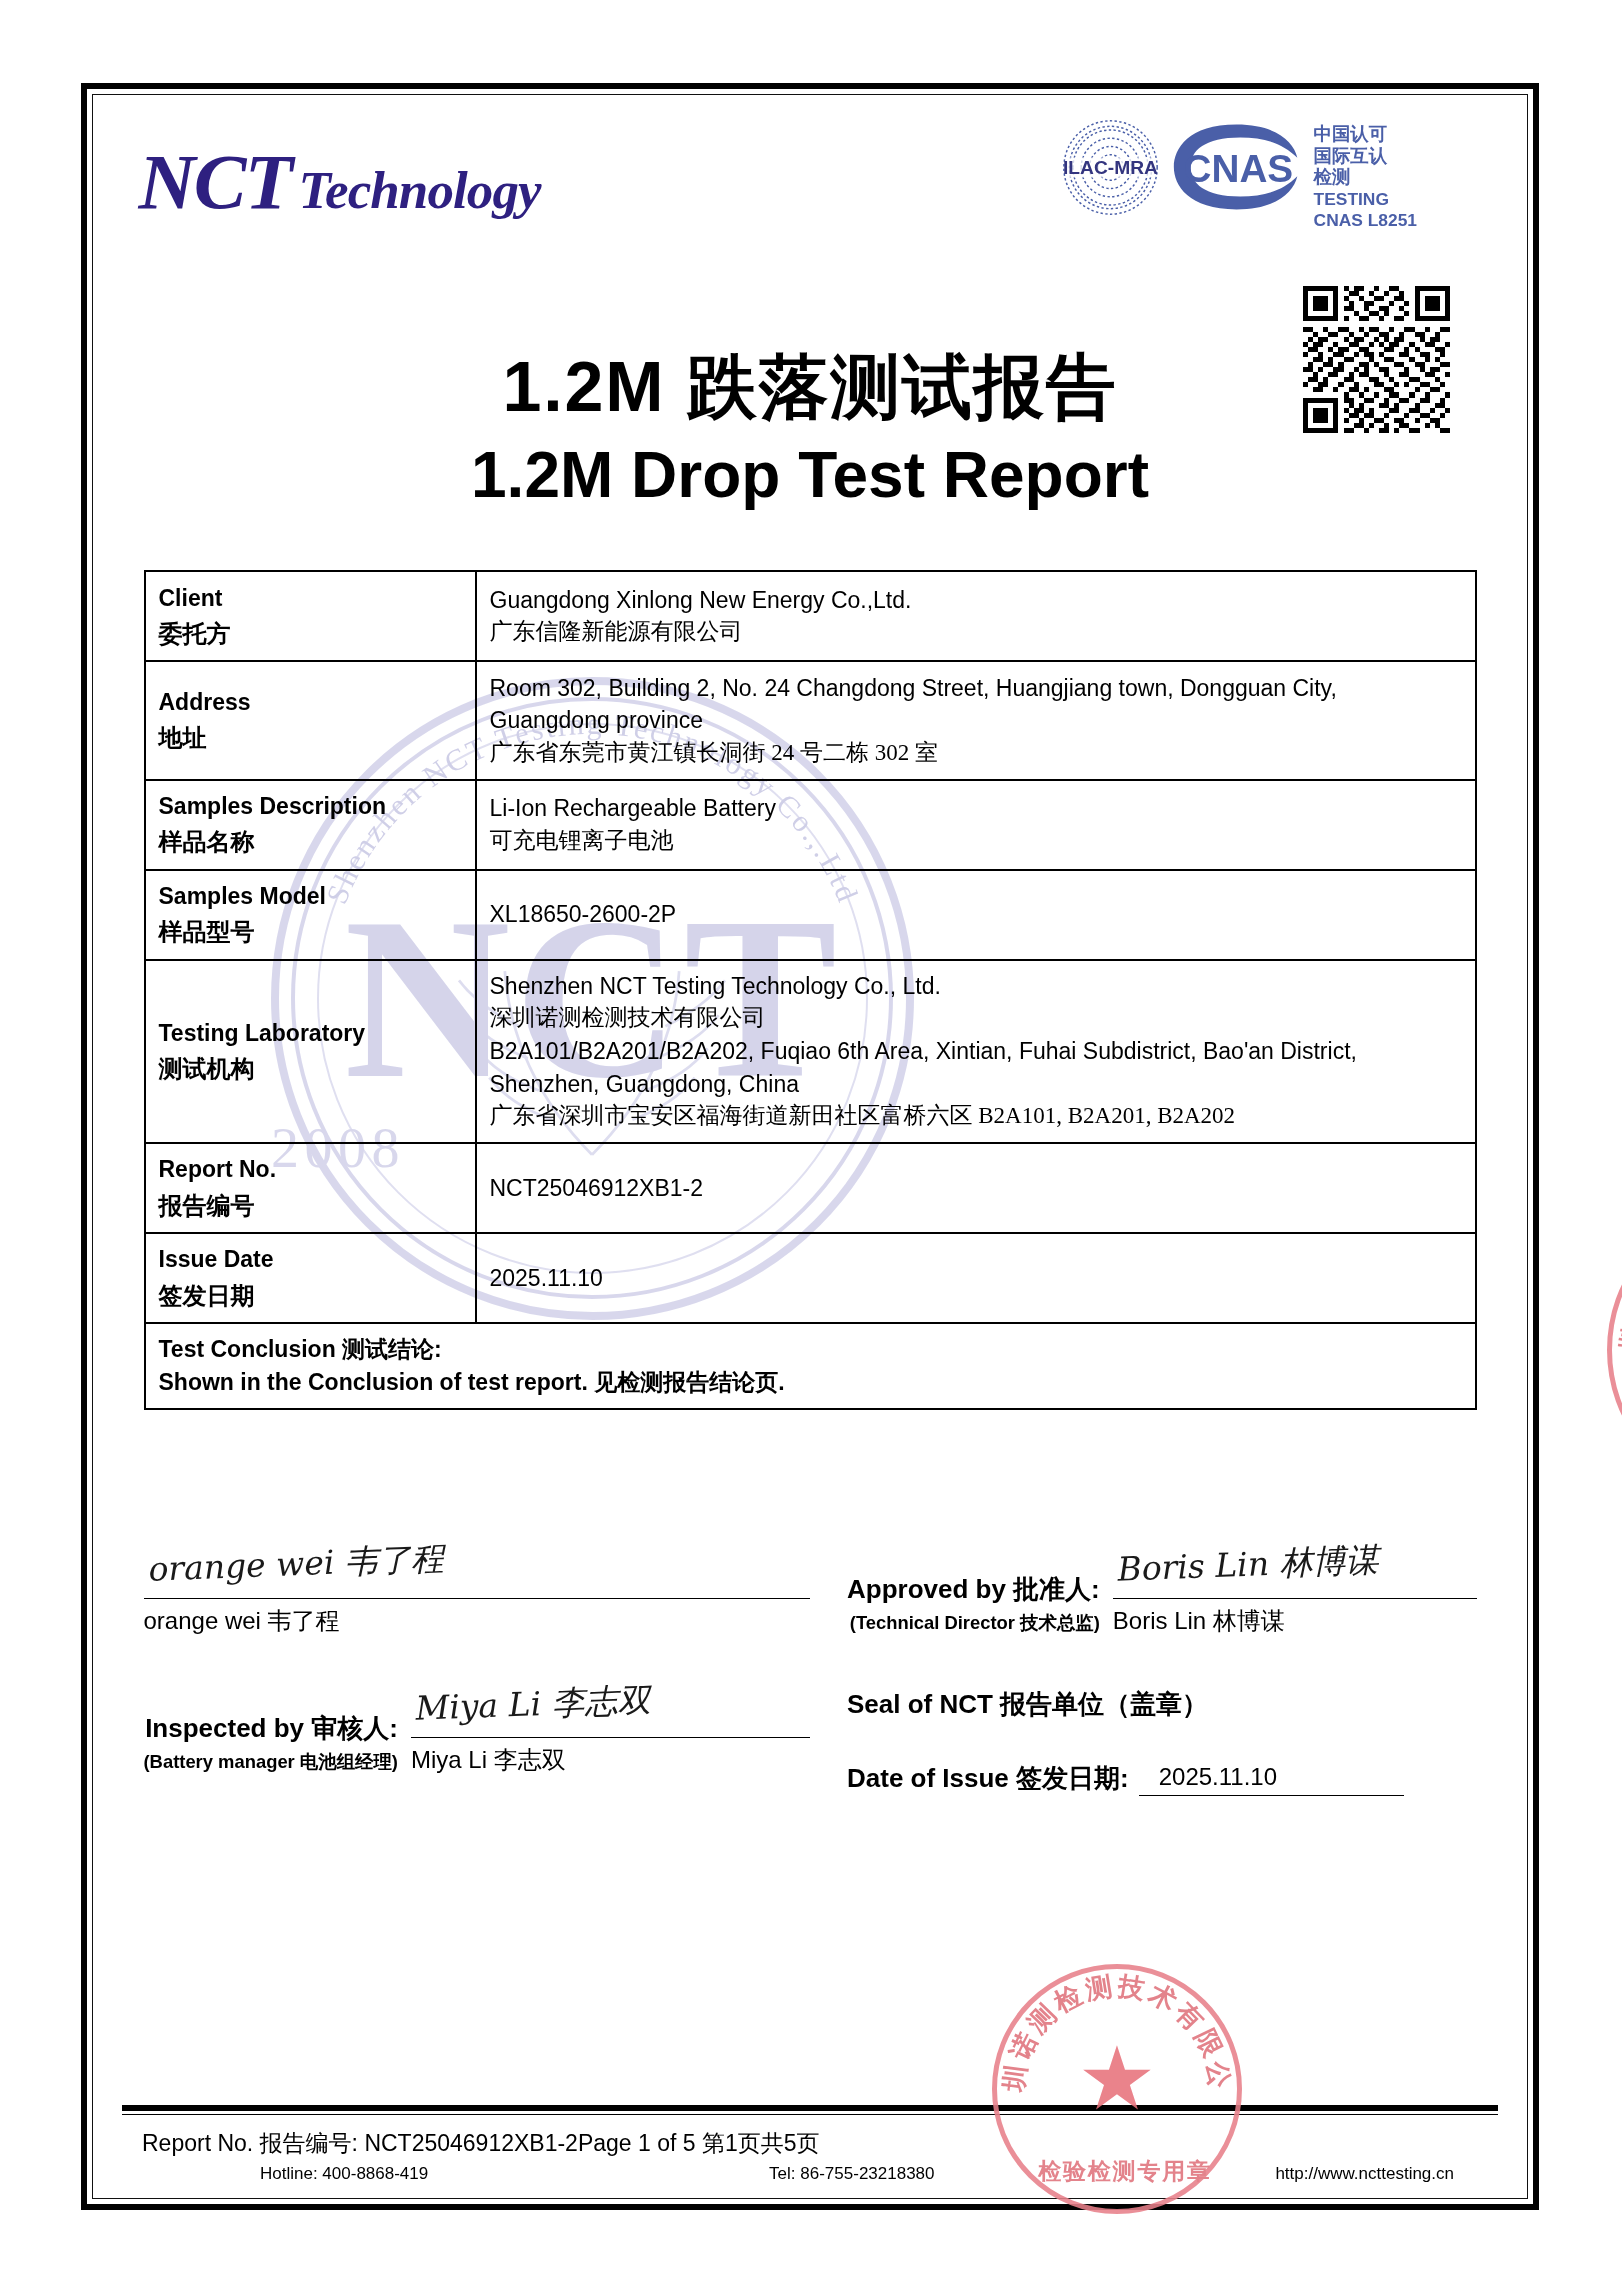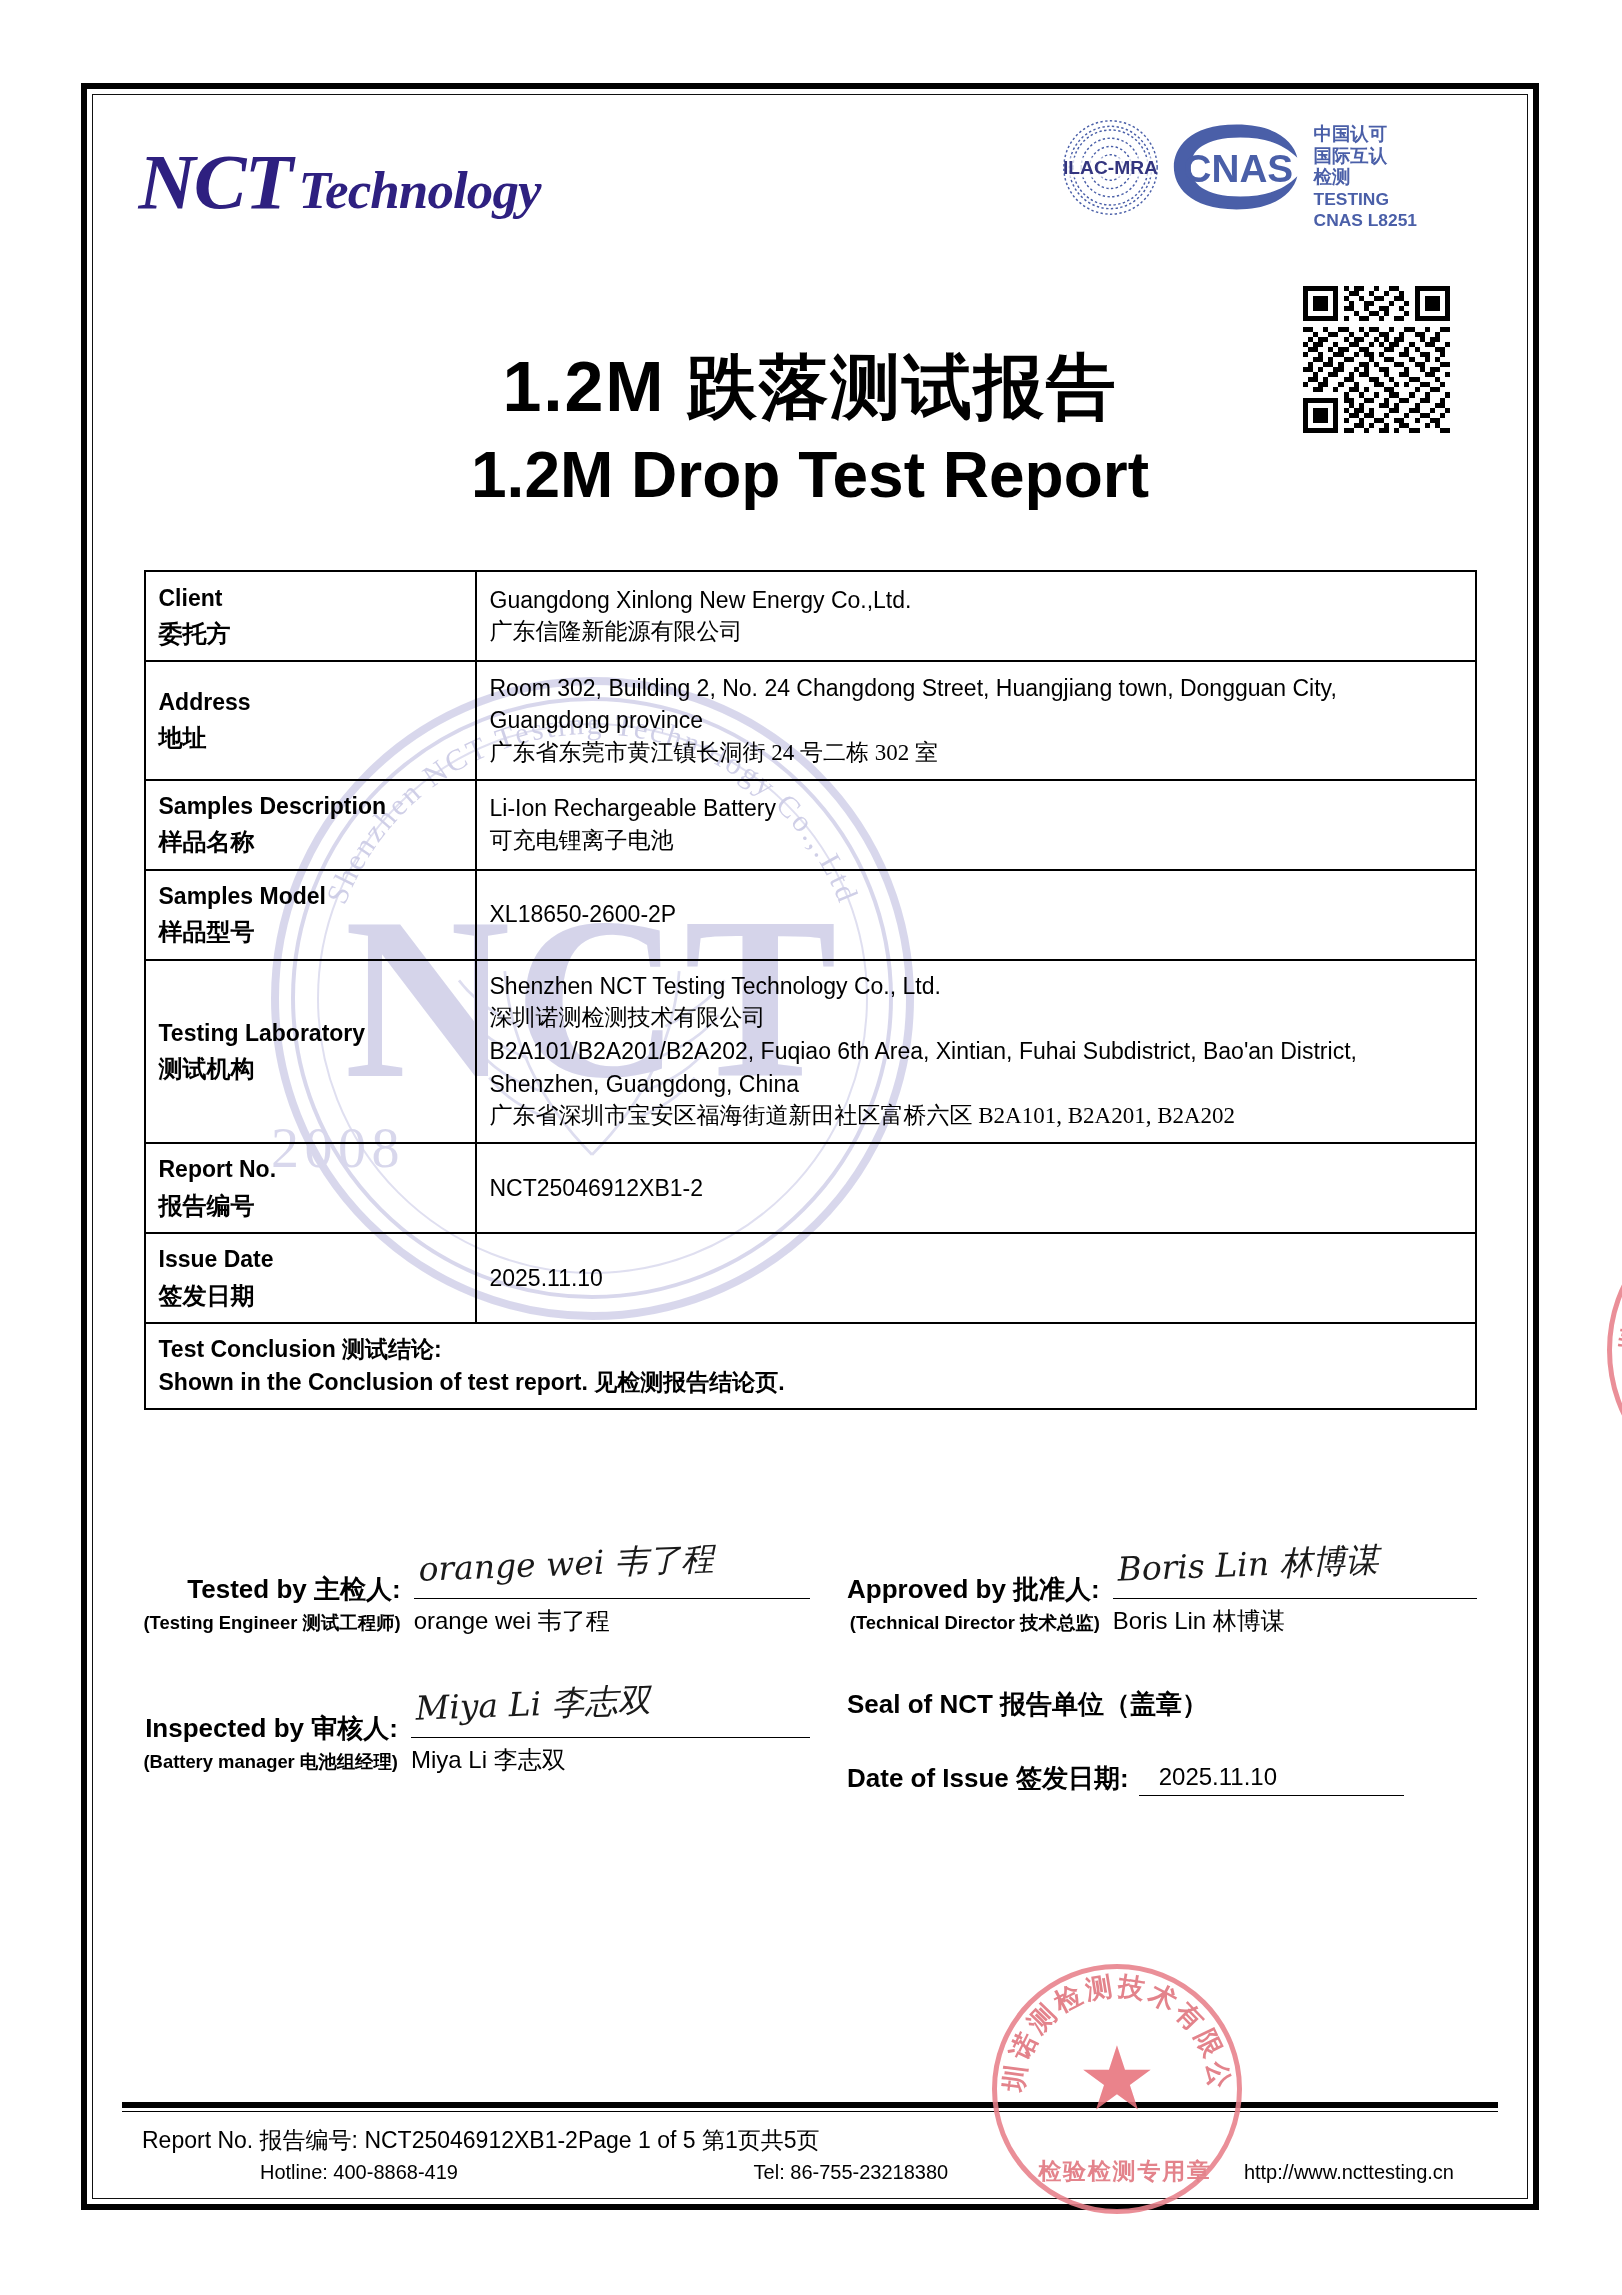--- a/index.html
+++ b/index.html
@@ -365,21 +365,21 @@
     margin-bottom: 9.2px;
   }
   .footer-line1 {
     display: flex;
     font-size: 23px;
     padding: 3.7px 20px 0 20px;
   }
   .footer-line2 {
     display: flex;
     justify-content: space-between;
-    font-size: 20px;
+    font-size: 17px;
     padding: 5.5px 44px 0 138px;
   }
 </style>
 </head>
 <body>
 
 <div class="page">
   <div class="page-inner"></div>
 
   <div class="watermark">
@@ -768,24 +768,20 @@
             <div>Shown in the Conclusion of test report. 见检测报告结论页.</div>
           </td>
         </tr>
       </tbody>
     </table>
 
     <div class="signatures">
 
       <div class="sig-row">
         <div class="sig-cell">
-          <div class="sig-label">
-            <div class="l1">Tested by 主检人:</div>
-            <div class="l2">(Testing Engineer 测试工程师)</div>
-          </div>
           <div class="sig-field">
             <div class="sig-script">orange wei 韦了程</div>
             <div class="sig-line"></div>
             <div class="sig-printed">orange wei 韦了程</div>
           </div>
         </div>
 
         <div class="sig-cell right">
           <div class="sig-label">
             <div class="l1">Approved by 批准人:</div>

